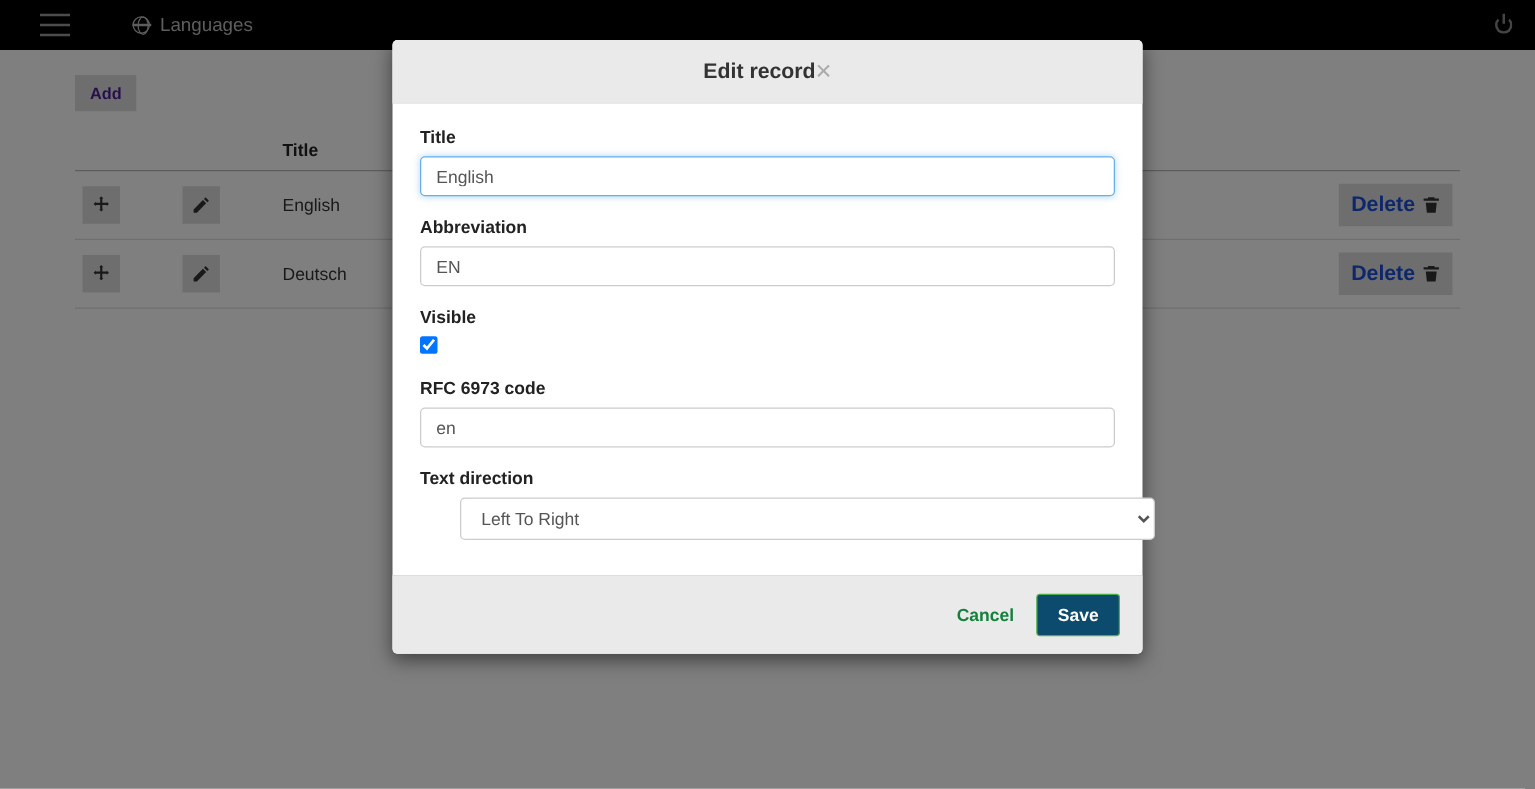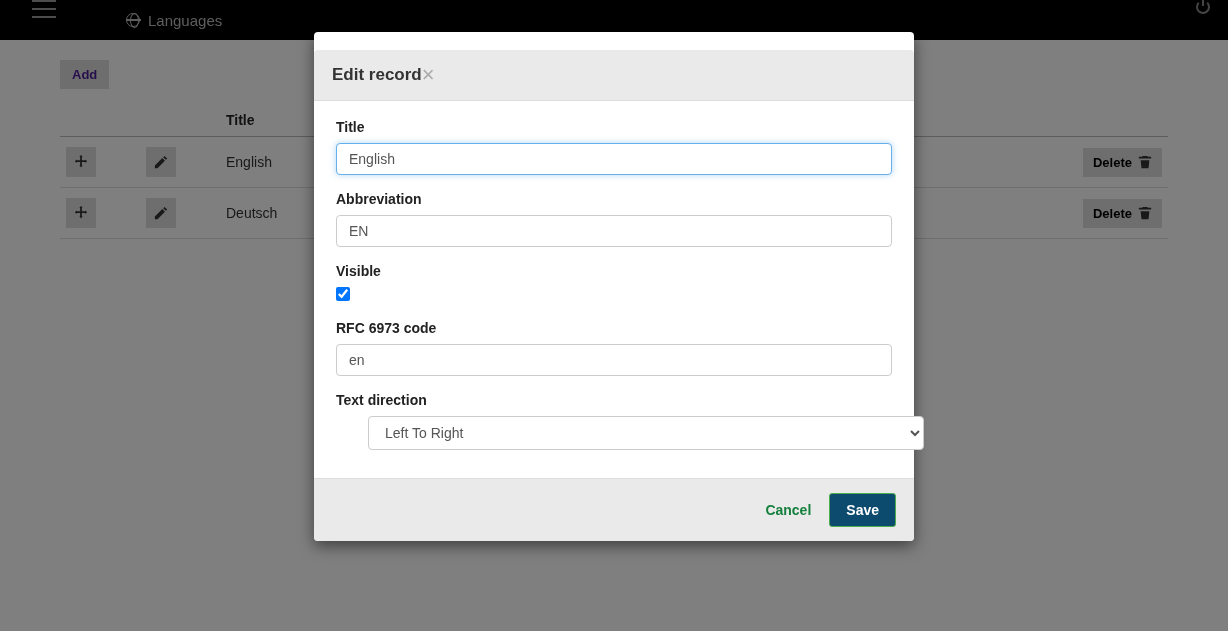--- a/index.html
+++ b/index.html
@@ -12,24 +12,24 @@
       height: 631px;
       overflow: hidden;
       position: relative;
     }
 
     
     .navbar {
       background: #000;
       height: 40px;
       display: flex;
+      align-items: center;
       padding: 0 12px;
       color: #aaa;
       position: relative;
-      gap: 20px;
     }
     .hamburger {
       width: 24px;
       height: 18px;
       display: flex;
       flex-direction: column;
       justify-content: space-between;
       cursor: pointer;
       margin-left: 20px;
     }
@@ -134,23 +134,23 @@
       height: 30px;
       cursor: pointer;
       display: inline-flex;
       align-items: center;
       justify-content: center;
     }
     .delete-btn {
       background: #ddd;
       border: none;
       padding: 7px 10px;
-      font-size: 13px;
-      font-weight: bold;
-      color: #000000;
+      font-size: 17px;
+      font-weight: bold;
+      color: #1d4ed8;
       cursor: pointer;
       display: inline-flex;
       align-items: center;
       gap: 6px;
     }
 
     
     .overlay {
       position: absolute;
       inset: 0;
@@ -167,23 +167,22 @@
       border-radius: 4px;
       box-shadow: 0 5px 15px rgba(0,0,0,0.5);
       z-index: 20;
     }
     .modal-header {
       background: #eaeaea;
       padding: 14px 18px;
       border-bottom: 1px solid #ddd;
       border-radius: 4px 4px 0 0;
       display: flex;
-      justify-content: flex-start;
-      align-items: center;
-      margin-top: 18px;
+      justify-content: center;
+      align-items: center;
     }
     .modal-header h3 {
       font-size: 17px;
       font-weight: bold;
       color: #333;
     }
     .modal-close {
       color: #aaa;
       font-size: 22px;
       cursor: pointer;

